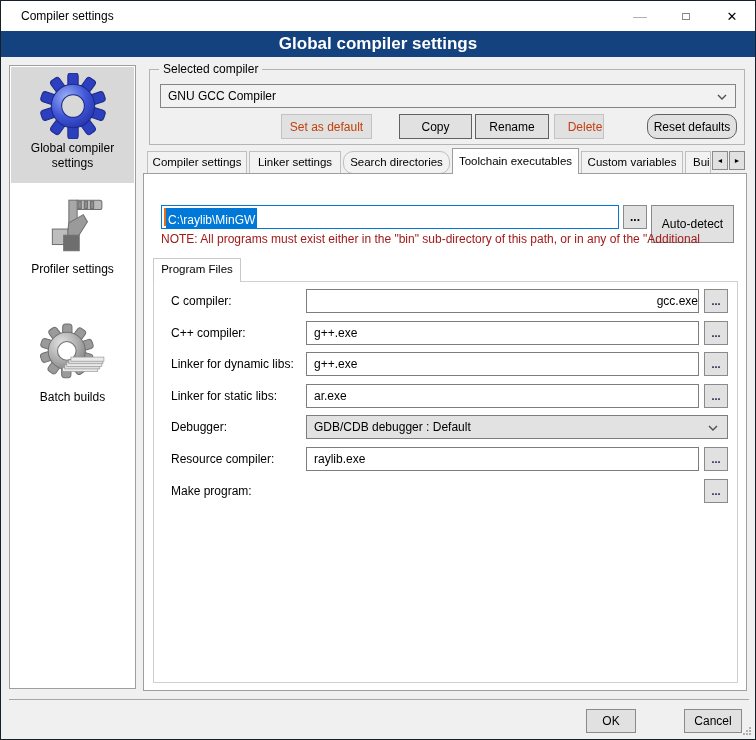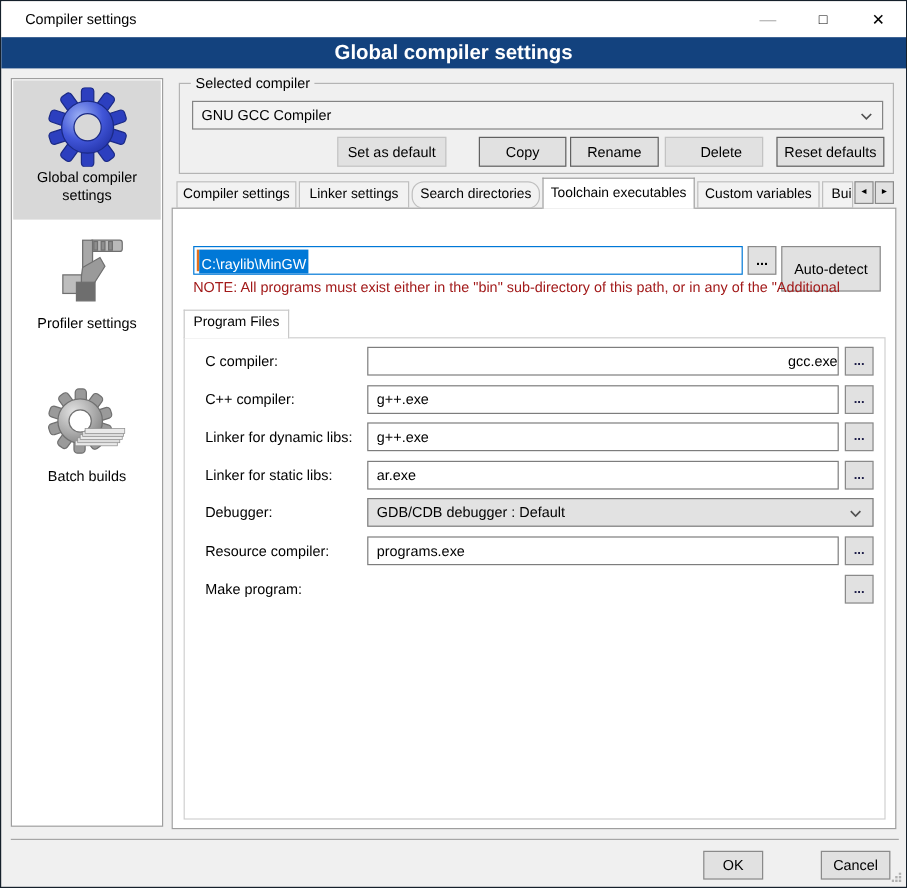--- a/index.html
+++ b/index.html
@@ -31,21 +31,21 @@
   
   .group{position:absolute;border:1px solid #b4b4b4;}
   .legend{position:absolute;top:-8px;left:9px;font-size:12px;color:#000;padding:0 4px;white-space:nowrap;}
   .legend.on-gray{background:var(--dlg);}
   .legend.on-white{background:#fff;}
   .combo{position:absolute;background:#f2f2f2;border:1px solid #848484;font-size:12px;
     color:#000;line-height:22px;padding-left:7px;cursor:default;}
   .combo .chev{position:absolute;right:8px;top:9px;}
   .btn{position:absolute;background:var(--btnface);border:1px solid #616161;font-size:12px;
     color:#000;text-align:center;cursor:default;white-space:nowrap;}
-  .btn:disabled,.btn.disabled{color:#000000;border-color:#c3c3c3;}
+  .btn:disabled,.btn.disabled{color:#c2410c;border-color:#c3c3c3;}
   
   .tab{position:absolute;top:150px;height:23px;background:#f2f2f2;border:1px solid #bfbfbf;
     font-size:11.5px;color:#000;text-align:center;line-height:21px;overflow:hidden;
     white-space:nowrap;cursor:default;}
   .tab.active{top:147px;height:26px;background:#fff;border:1px solid var(--panelborder);
     border-bottom:none;z-index:3;line-height:24px;}
   .tab-arrow{position:absolute;top:150px;width:16px;height:19px;background:var(--btnface);
     border:1px solid #8a8a8a;font-size:7px;line-height:17px;text-align:center;color:#000;padding:0;cursor:default;}
   
   .tabpanel{position:absolute;left:142px;top:172px;width:604px;height:518px;background:#fff;
@@ -179,22 +179,22 @@
     <span class="legend on-gray">Selected compiler</span>
     <div class="combo" style="left:10px;top:14px;width:576px;height:24px;">
       <span>GNU GCC Compiler</span>
       <svg class="chev" width="10" height="6">
           <polyline points="1,1 5,5 9,1" fill="none" stroke="#505050" stroke-width="1.4"></polyline>
         </svg>
     </div>
     <button class="btn disabled" style="left:131px;top:44px;width:91px;height:25px;" disabled="">Set as default</button>
     <button class="btn" style="left:249px;top:44px;width:73px;height:25px;">Copy</button>
     <button class="btn" style="left:325px;top:44px;width:74px;height:25px;">Rename</button>
-    <button class="btn disabled" style="left:404px;top:44px;width:82px;height:25px;padding-left:12px;" disabled="">Delete</button>
-    <button class="btn" style="left:497px;top:44px;width:90px;height:25px;">Reset defaults</button>
+    <button class="btn disabled" style="left:404px;top:44px;width:50px;height:25px;padding-left:12px;" disabled="">Delete</button>
+    <button class="btn" style="left:497px;top:44px;width:90px;height:25px;border-radius:10px;">Reset defaults</button>
   </div>
 
   <div class="tab" style="left:146px;width:100px;">Compiler settings</div>
   <div class="tab" style="left:248px;width:92px;">Linker settings</div>
   <div class="tab" style="left:342px;width:107px;border-radius:10px;">Search directories</div>
   <div class="tab active" style="left:451px;width:127px;">Toolchain executables</div>
   <div class="tab" style="left:580px;width:102px;">Custom variables</div>
   <div class="tab" style="left:684px;width:26px;text-align:left;padding-left:7px;">Build options</div>
   <button class="tab-arrow" style="left:711px;">◄</button>
   <button class="tab-arrow" style="left:728px;">►</button>
@@ -231,21 +231,21 @@
 
   <span class="flabel" style="top:419px;">Debugger:</span>
   <div class="dfield" style="top:414px;">
     <span>GDB/CDB debugger : Default</span>
     <svg class="chev" width="10" height="6">
         <polyline points="1,1 5,5 9,1" fill="none" stroke="#505050" stroke-width="1.4"></polyline>
       </svg>
   </div>
 
   <span class="flabel" style="top:451px;">Resource compiler:</span>
-  <div class="tfield" style="top:446px;"><span>programs.exe</span></div>
+  <div class="tfield" style="top:446px;"><span>raylib.exe</span></div>
   <button class="browse" style="top:446px;">...</button>
 
   <span class="flabel" style="top:483px;">Make program:</span>
   <button class="browse" style="top:478px;">...</button>
 
   <div class="divider"></div>
   <button class="btn" style="left:585px;top:708px;width:50px;height:24px;border-color:#8a8a8a;">OK</button>
   <button class="btn" style="left:683px;top:708px;width:58px;height:24px;border-color:#8a8a8a;">Cancel</button>
   <svg class="grip" width="9" height="9">
     <g fill="#b0b0b0">

